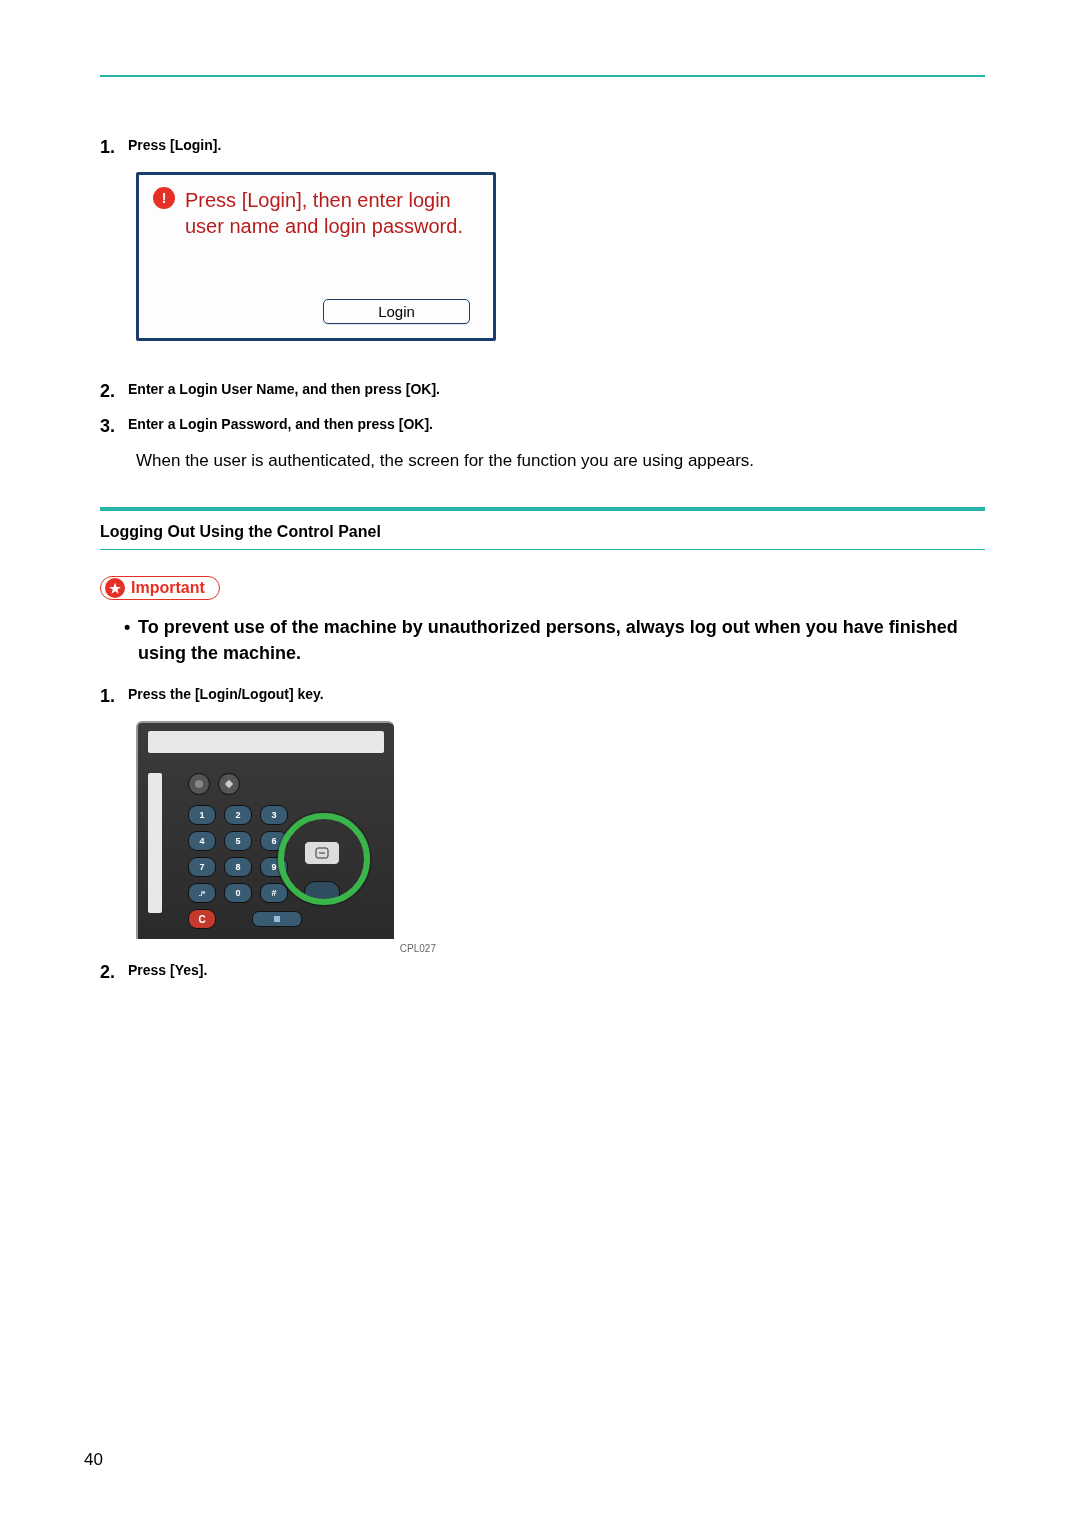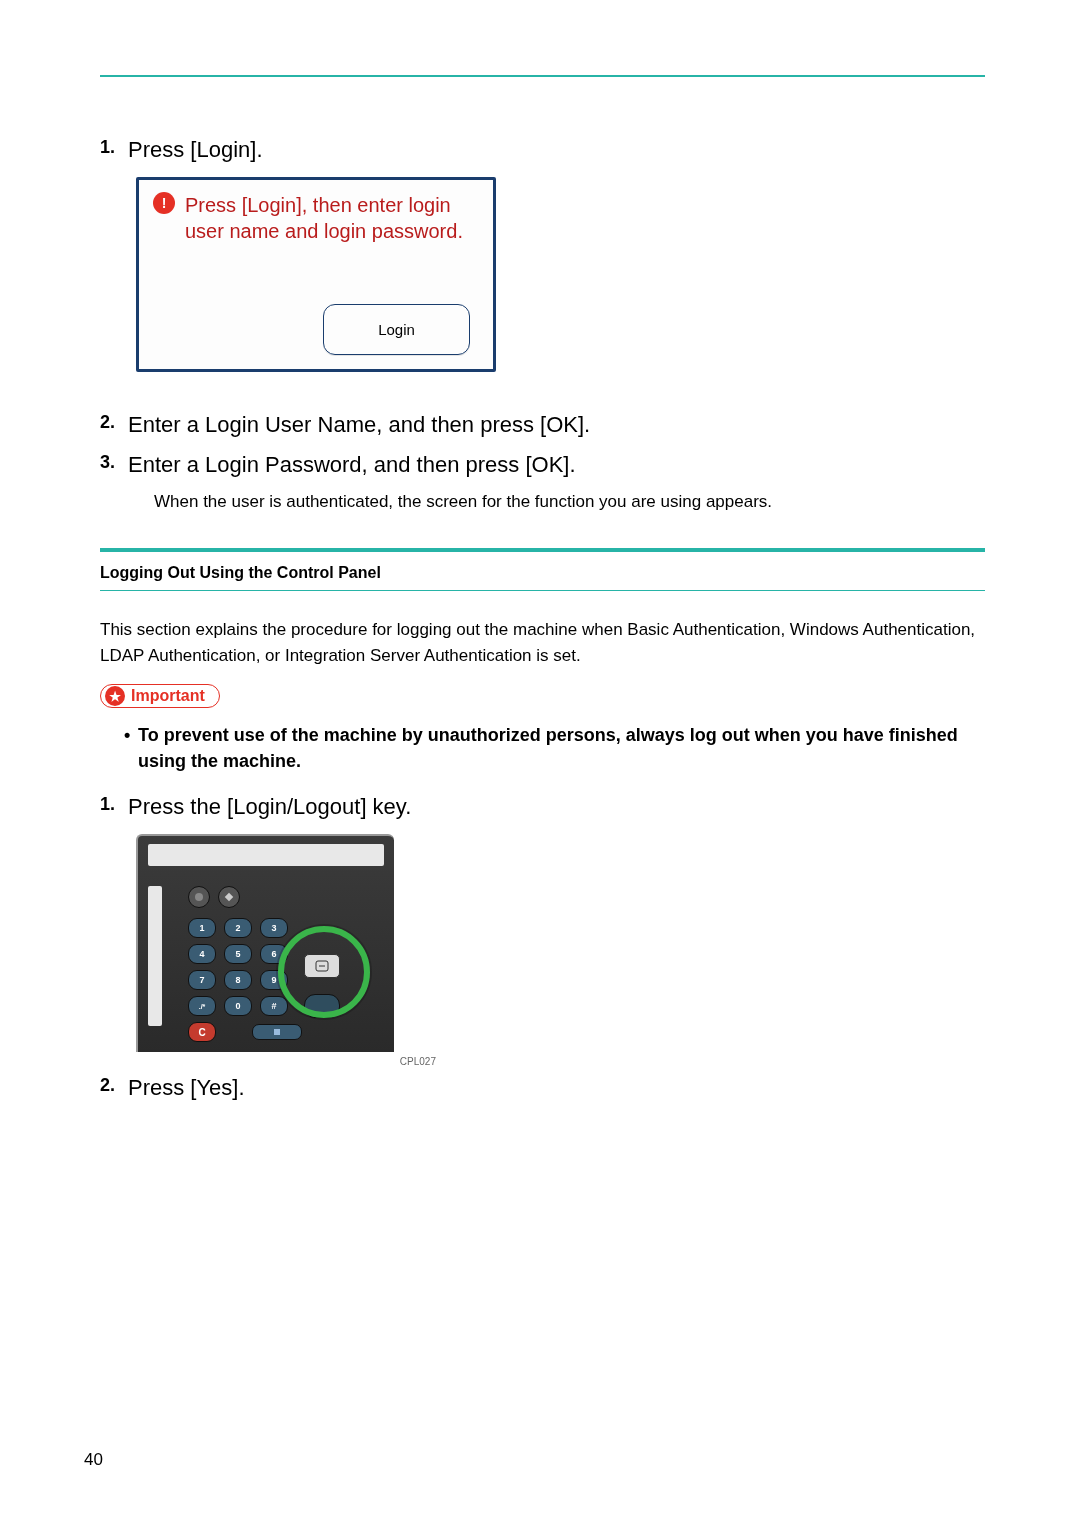--- a/index.html
+++ b/index.html
@@ -29,25 +29,25 @@
     display: flex;
     align-items: flex-start;
     margin-bottom: 14px;
   }
   .step-number {
     font-weight: bold;
     font-size: 18px;
     min-width: 28px;
   }
   .step-text {
-    font-weight: normal;
-    font-size: 22px;
+    font-weight: bold;
+    font-size: 14px;
   }
   .step-followup {
-    margin-left: 54px;
+    margin-left: 36px;
     font-size: 17px;
     margin-bottom: 30px;
     margin-top: 6px;
   }
   .login-panel {
     margin-left: 36px;
     width: 360px;
     border: 3px solid #1a3d6d;
     border-radius: 2px;
     padding: 12px 14px 14px 14px;
@@ -75,23 +75,23 @@
   }
   .login-text {
     font-size: 20px;
     line-height: 1.3;
     color: #b91c1c;
   }
   .login-button {
     margin: 60px 0 0 170px;
     width: 145px;
     border: 1px solid #1a3d6d;
-    border-radius: 12px;
+    border-radius: 5px;
     text-align: center;
-    padding: 16px 0;
+    padding: 3px 0;
     font-size: 15px;
     color: #000;
     box-shadow: 0 1px 0 rgba(0,0,0,0.1);
   }
   .section-head {
     border-top: 4px solid #27b4a7;
     margin-top: 36px;
     margin-bottom: 26px;
   }
   .section-title {
@@ -304,21 +304,20 @@
   <div class="step">
     <span class="step-number">3.</span>
     <span class="step-text">Enter a Login Password, and then press [OK].</span>
   </div>
   <div class="step-followup">When the user is authenticated, the screen for the function you are using appears.</div>
 
   
   <div class="section-head">
     <div class="section-title">Logging Out Using the Control Panel</div>
   </div>
-  <div class="section-intro">This section explains the procedure for logging out the machine when Basic Authentication, Windows Authentication, LDAP Authentication, or Integration Server Authentication is set.</div>
 
   <div class="important-tag">
     <span class="star-icon">★</span>
     <span>Important</span>
   </div>
 
   <div class="bullet-item">
     <span class="bullet-dot">•</span>
     <span>To prevent use of the machine by unauthorized persons, always log out when you have finished using the machine.</span>
   </div>

